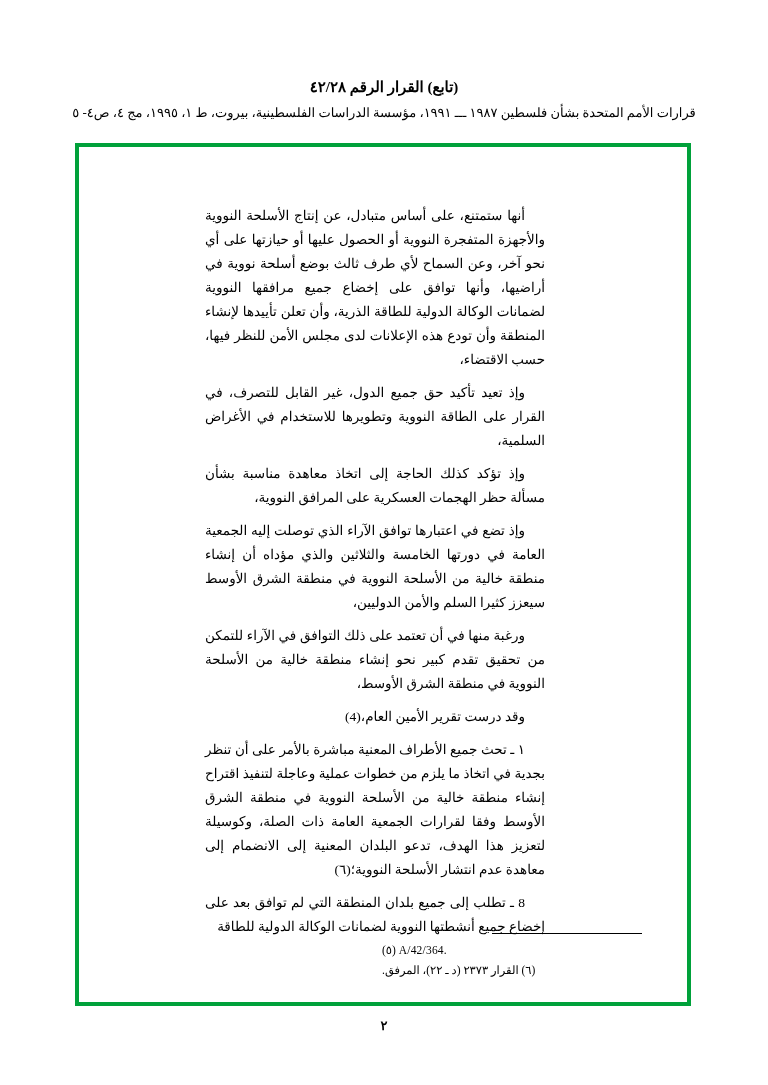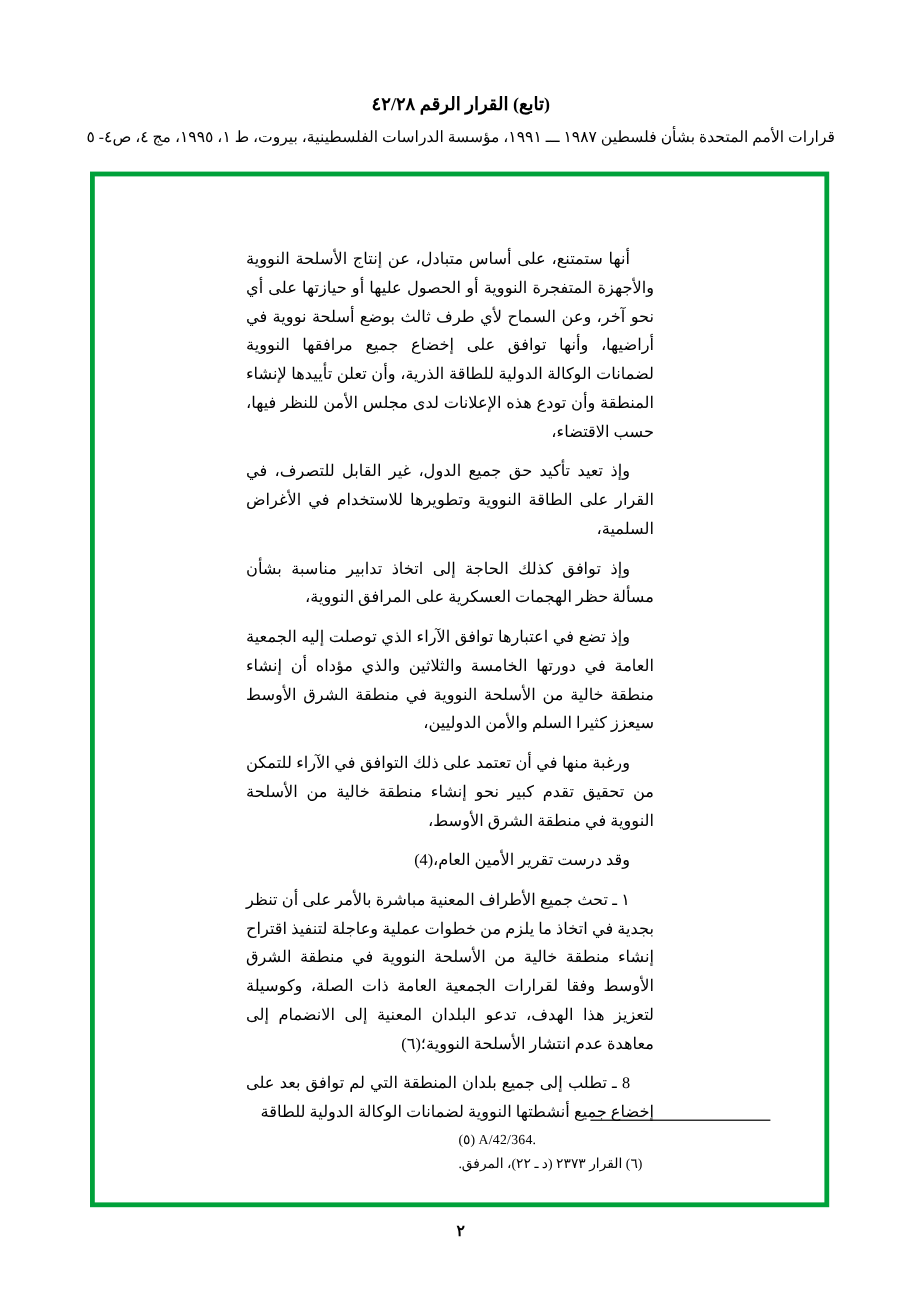--- a/index.html
+++ b/index.html
@@ -113,21 +113,21 @@
   <div class="header">
     <div class="header-title">(تابع) القرار الرقم ٤٢/٢٨</div>
     <div class="header-source">قرارات الأمم المتحدة بشأن فلسطين ١٩٨٧ ـــ ١٩٩١، مؤسسة الدراسات الفلسطينية، بيروت، ط ١، ١٩٩٥، مج ٤، ص٤- ٥</div>
   </div>
 
   <div class="frame">
     <div class="content">
       <div class="col">
         <p class="para">أنها ستمتنع، على أساس متبادل، عن إنتاج الأسلحة النووية والأجهزة المتفجرة النووية أو الحصول عليها أو حيازتها على أي نحو آخر، وعن السماح لأي طرف ثالث بوضع أسلحة نووية في أراضيها، وأنها توافق على إخضاع جميع مرافقها النووية لضمانات الوكالة الدولية للطاقة الذرية، وأن تعلن تأييدها لإنشاء المنطقة وأن تودع هذه الإعلانات لدى مجلس الأمن للنظر فيها، حسب الاقتضاء،</p>
         <p class="para">وإذ تعيد تأكيد حق جميع الدول، غير القابل للتصرف، في القرار على الطاقة النووية وتطويرها للاستخدام في الأغراض السلمية،</p>
-        <p class="para">وإذ توافق كذلك الحاجة إلى اتخاذ تدابير مناسبة بشأن مسألة حظر الهجمات العسكرية على المرافق النووية،</p>
+        <p class="para">وإذ تؤكد كذلك الحاجة إلى اتخاذ معاهدة مناسبة بشأن مسألة حظر الهجمات العسكرية على المرافق النووية،</p>
         <p class="para">وإذ تضع في اعتبارها توافق الآراء الذي توصلت إليه الجمعية العامة في دورتها الخامسة والثلاثين والذي مؤداه أن إنشاء منطقة خالية من الأسلحة النووية في منطقة الشرق الأوسط سيعزز كثيرا السلم والأمن الدوليين،</p>
         <p class="para">ورغبة منها في أن تعتمد على ذلك التوافق في الآراء للتمكن من تحقيق تقدم كبير نحو إنشاء منطقة خالية من الأسلحة النووية في منطقة الشرق الأوسط،</p>
         <p class="para">وقد درست تقرير الأمين العام،(4)</p>
         <p class="para">١ ـ تحث جميع الأطراف المعنية مباشرة بالأمر على أن تنظر بجدية في اتخاذ ما يلزم من خطوات عملية وعاجلة لتنفيذ اقتراح إنشاء منطقة خالية من الأسلحة النووية في منطقة الشرق الأوسط وفقا لقرارات الجمعية العامة ذات الصلة، وكوسيلة لتعزيز هذا الهدف، تدعو البلدان المعنية إلى الانضمام إلى معاهدة عدم انتشار الأسلحة النووية؛(٦)</p>
         <p class="para">8 ـ تطلب إلى جميع بلدان المنطقة التي لم توافق بعد على إخضاع جميع أنشطتها النووية لضمانات الوكالة الدولية للطاقة</p>
       </div>
     </div>
 
     <div class="footnotes">
       <hr class="footnote-rule">

